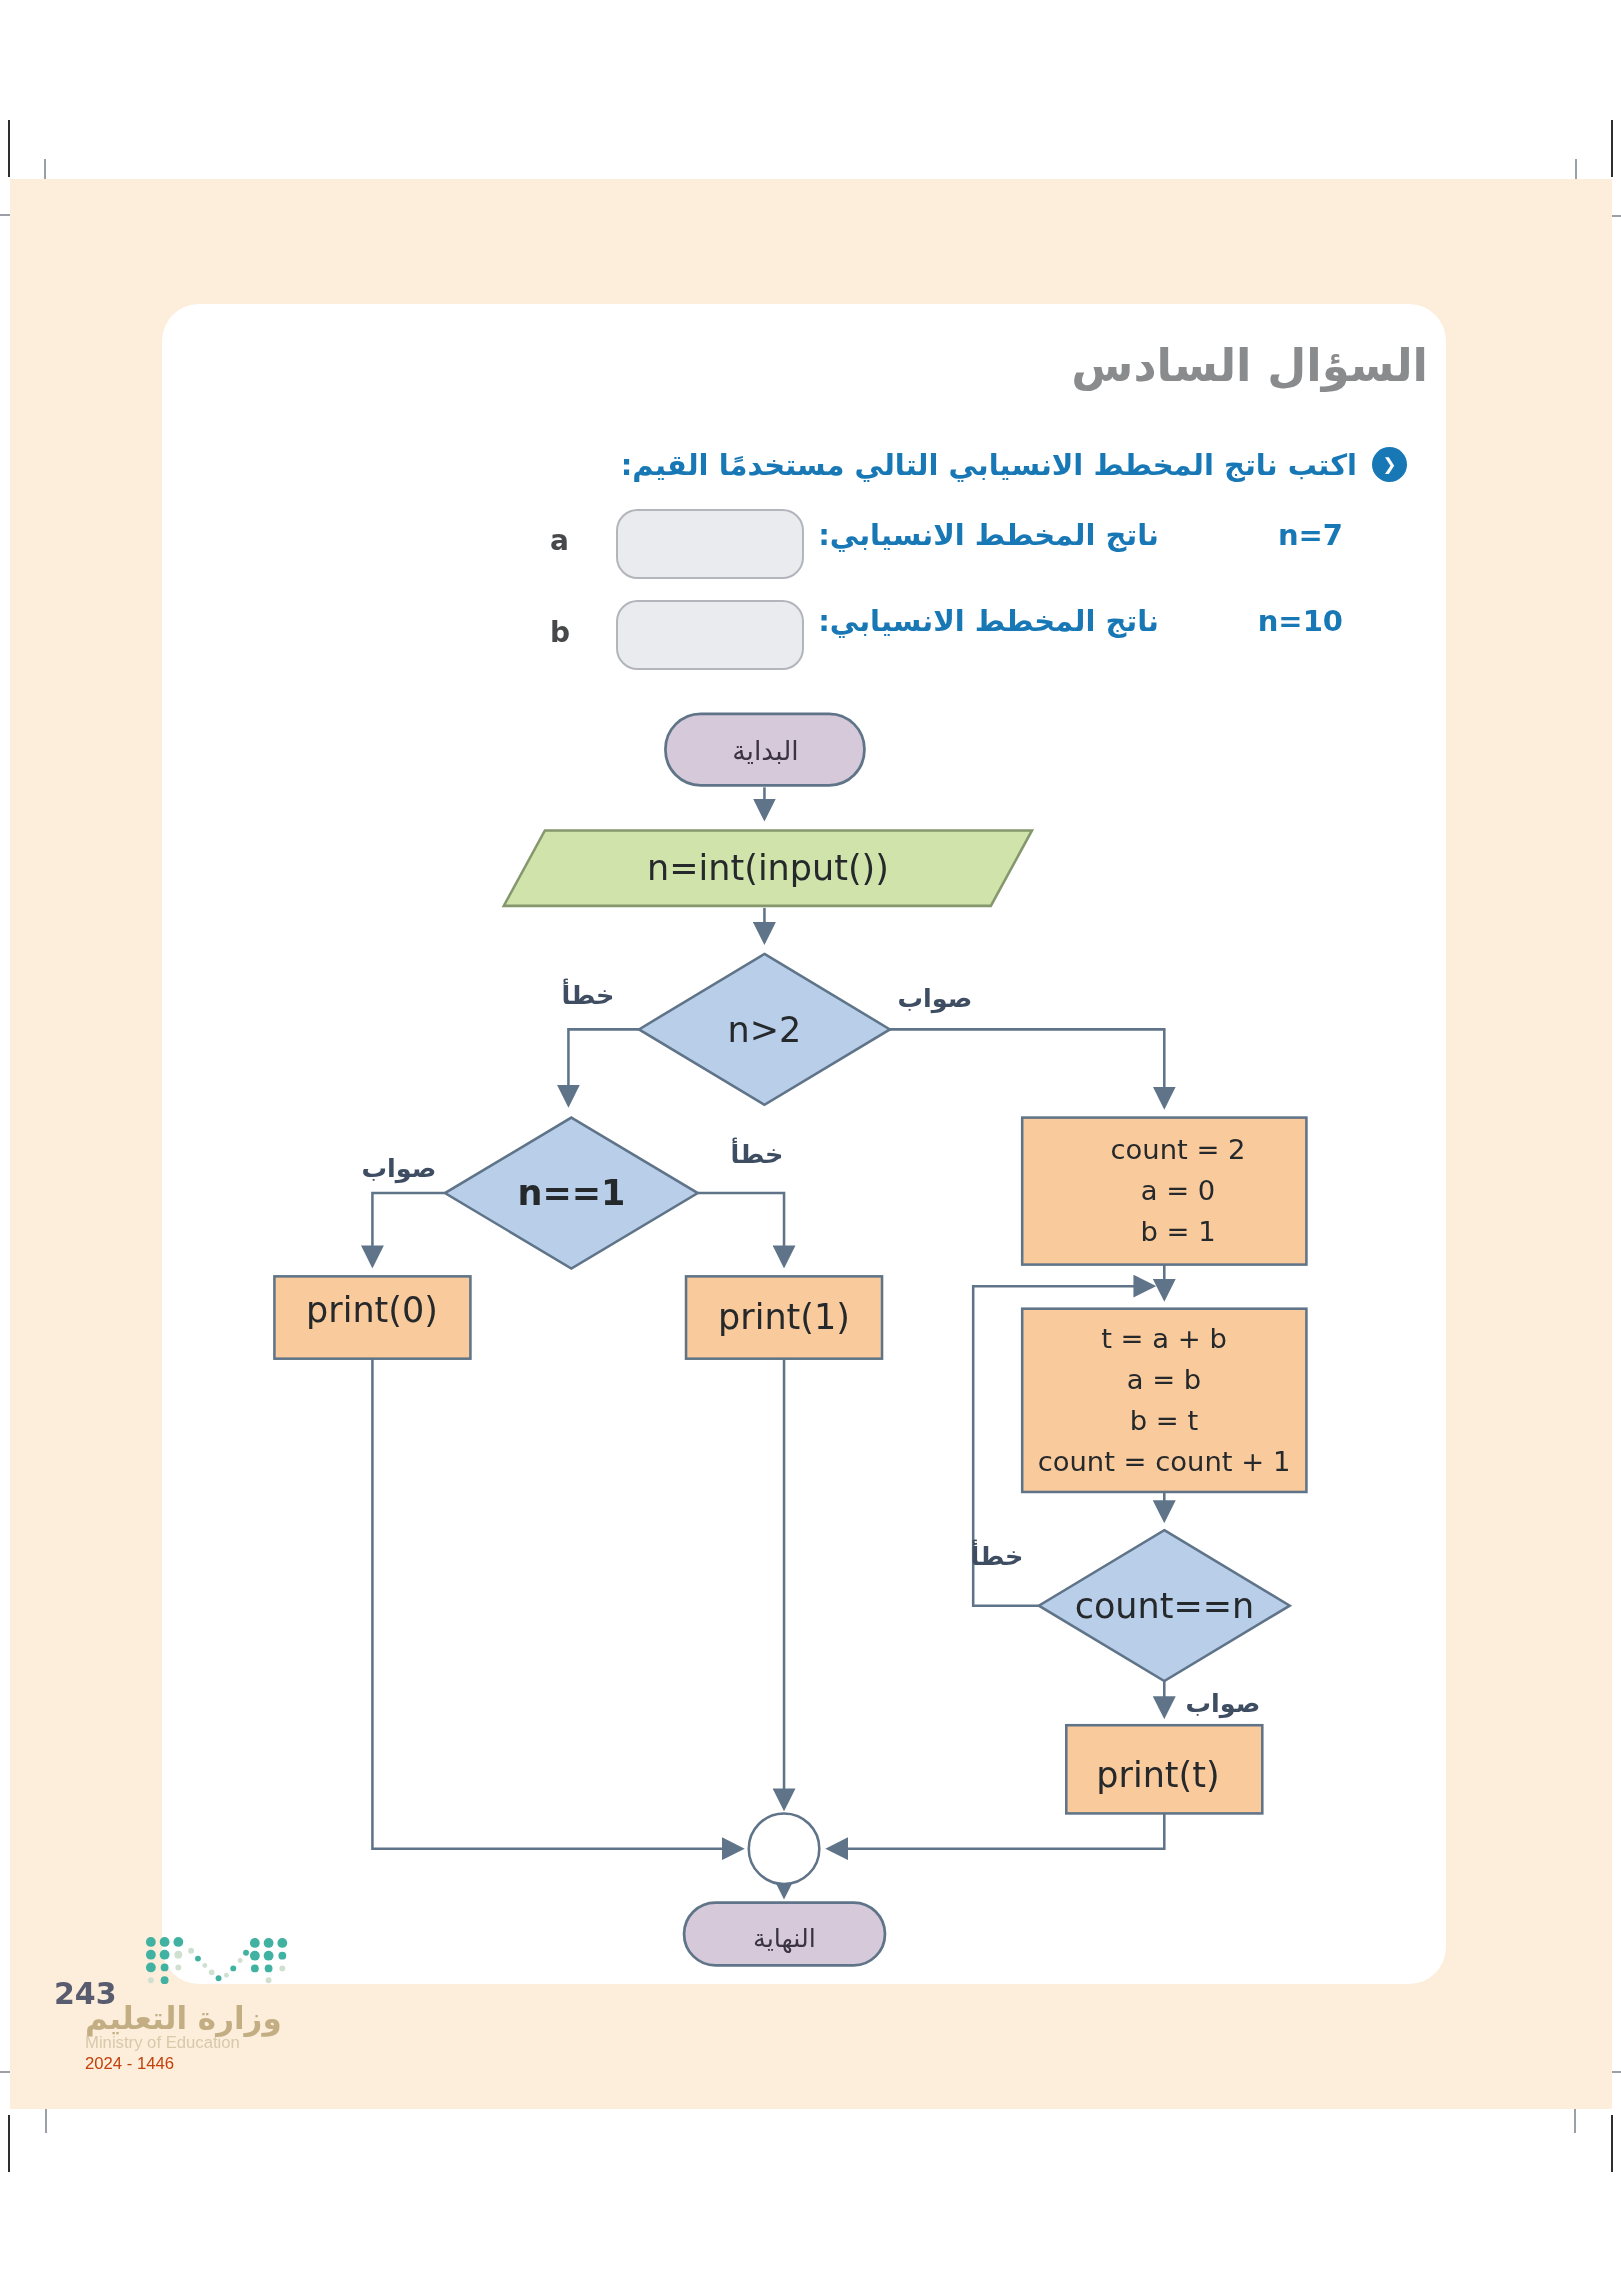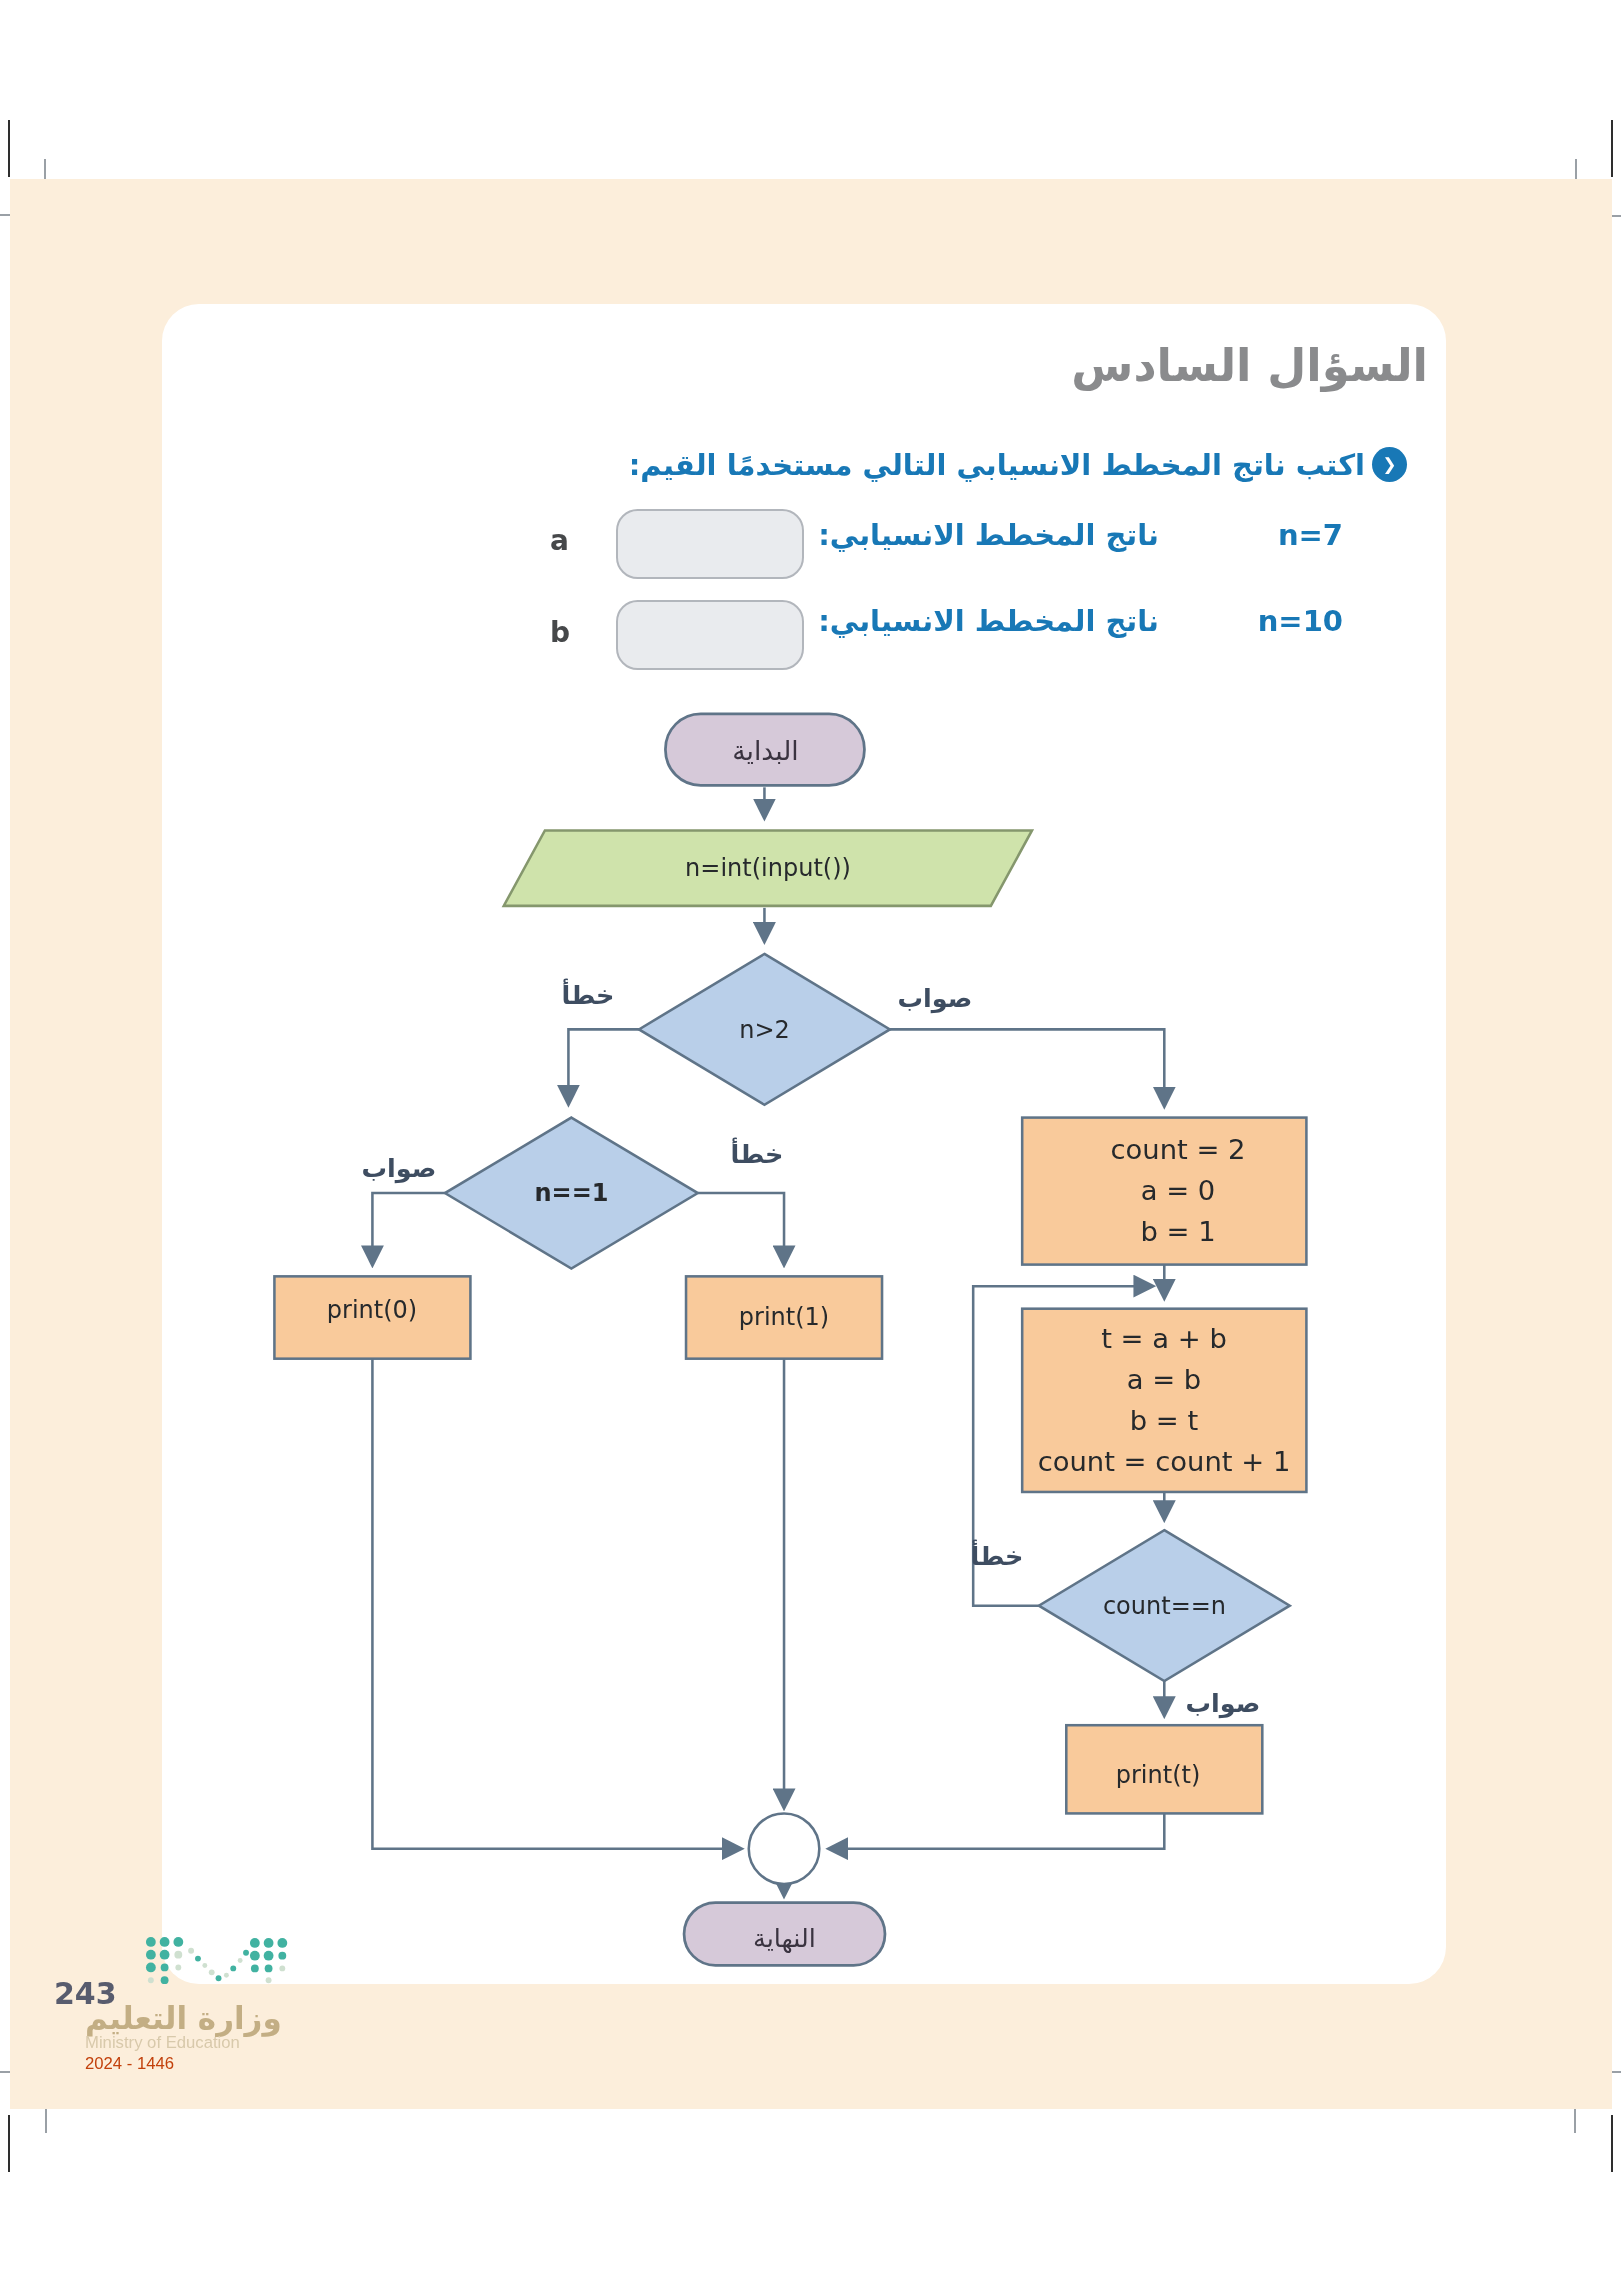--- a/index.html
+++ b/index.html
@@ -10,21 +10,21 @@
   
   .peach{left:9.8px;top:179px;width:1602px;height:1930px;background:#fceedb;}
   .card{left:162px;top:304px;width:1284px;height:1680px;background:#ffffff;border-radius:37px;}
 
   
   .mark-dark{background:#2e2e2e;}
   .mark-gray{background:#9aa0a6;}
 
   
   .title{top:339px;right:193px;font-size:45px;font-weight:bold;color:#8a8b8d;direction:rtl;}
-  .question{top:439px;right:214px;height:51px;display:flex;align-items:center;direction:rtl;gap:7px;}
+  .question{top:439px;right:214px;height:51px;display:flex;align-items:center;direction:rtl;gap:15px;}
   .qicon{width:35px;height:35px;border-radius:50%;background:#1878b6;color:#fff;display:flex;
          align-items:center;justify-content:center;flex:0 0 35px;}
   .qicon::before{content:"❮";font-size:16.7px;font-weight:bold;transform:translateY(-1px);}
   .qtext{font-size:29px;font-weight:bold;color:#1878b6;white-space:nowrap;}
 
   
   .given{font-size:29px;font-weight:bold;color:#1878b6;direction:ltr;}
   #given-a{top:518px;right:278px;}
   #given-b{top:604px;right:278px;}
   .prompt{font-size:29px;font-weight:bold;color:#1878b6;direction:rtl;white-space:nowrap;}
@@ -40,21 +40,21 @@
   
   .terminal{fill:#d6c9d9;stroke:#5f7488;stroke-width:2.8;}
   .io{fill:#cfe3ab;stroke:#85976d;stroke-width:2.6;}
   .decision{fill:#b9cfe9;stroke:#5f7488;stroke-width:2.6;}
   .process{fill:#f9ca9b;stroke:#5f7488;stroke-width:2.6;}
   .conn{fill:#ffffff;stroke:#5f7488;stroke-width:2.6;}
   .ln{fill:none;stroke:#5f7488;stroke-width:2.6;marker-end:url(#arrow);}
 
   
   .fc-text{display:flex;align-items:center;justify-content:center;text-align:center;
-           color:#26292c;font-size:24px;direction:ltr;}
+           color:#26292c;font-size:35px;direction:ltr;}
   .fc-ar{font-size:26.5px;color:#3a3340;direction:rtl;}
   .fc-lines{display:flex;flex-direction:column;align-items:center;justify-content:center;
             text-align:center;color:#26292c;font-size:27.4px;line-height:41px;direction:ltr;}
   .branch{font-size:25.5px;font-weight:bold;color:#3e4d61;width:108px;text-align:center;direction:rtl;}
 
   
   .pagenum{left:54px;top:1976px;font-size:30px;font-weight:bold;color:#585c6e;font-family:"DejaVu Sans",sans-serif;}
   .min-ar{left:85px;top:2000px;font-size:31px;font-weight:bold;color:#c3ae84;direction:rtl;}
   .min-en{left:85px;top:2033px;font-size:16.7px;color:#d8c9ab;font-family:"Liberation Sans",sans-serif;}
   .years{left:85px;top:2054px;font-size:16.7px;color:#c2410c;font-family:"Liberation Sans",sans-serif;}

